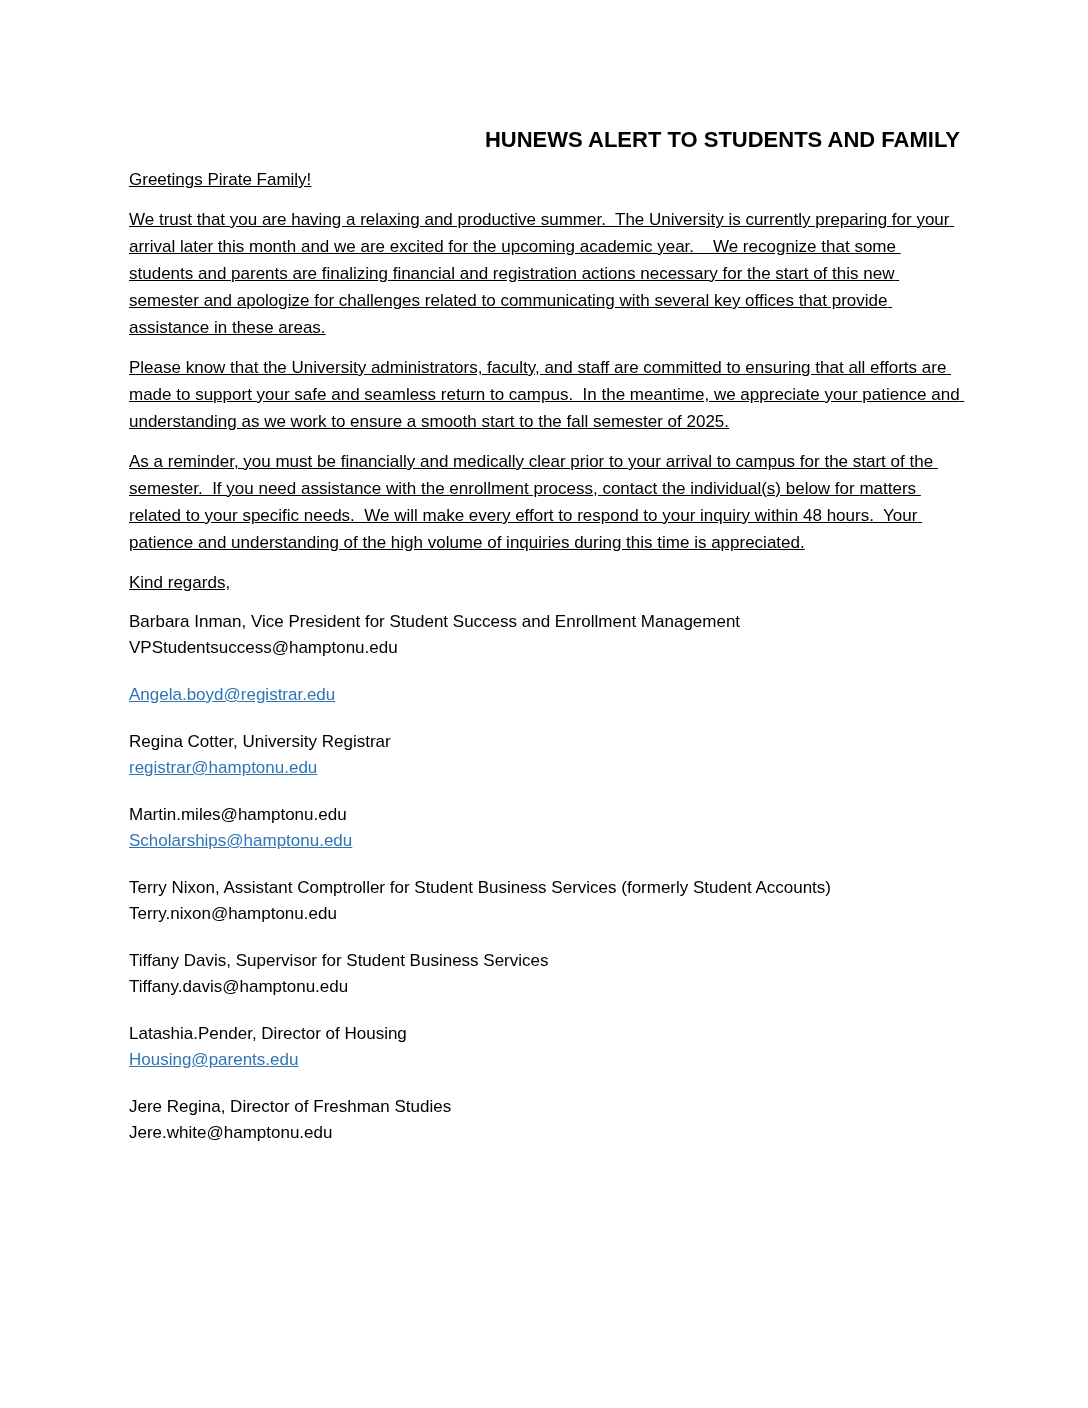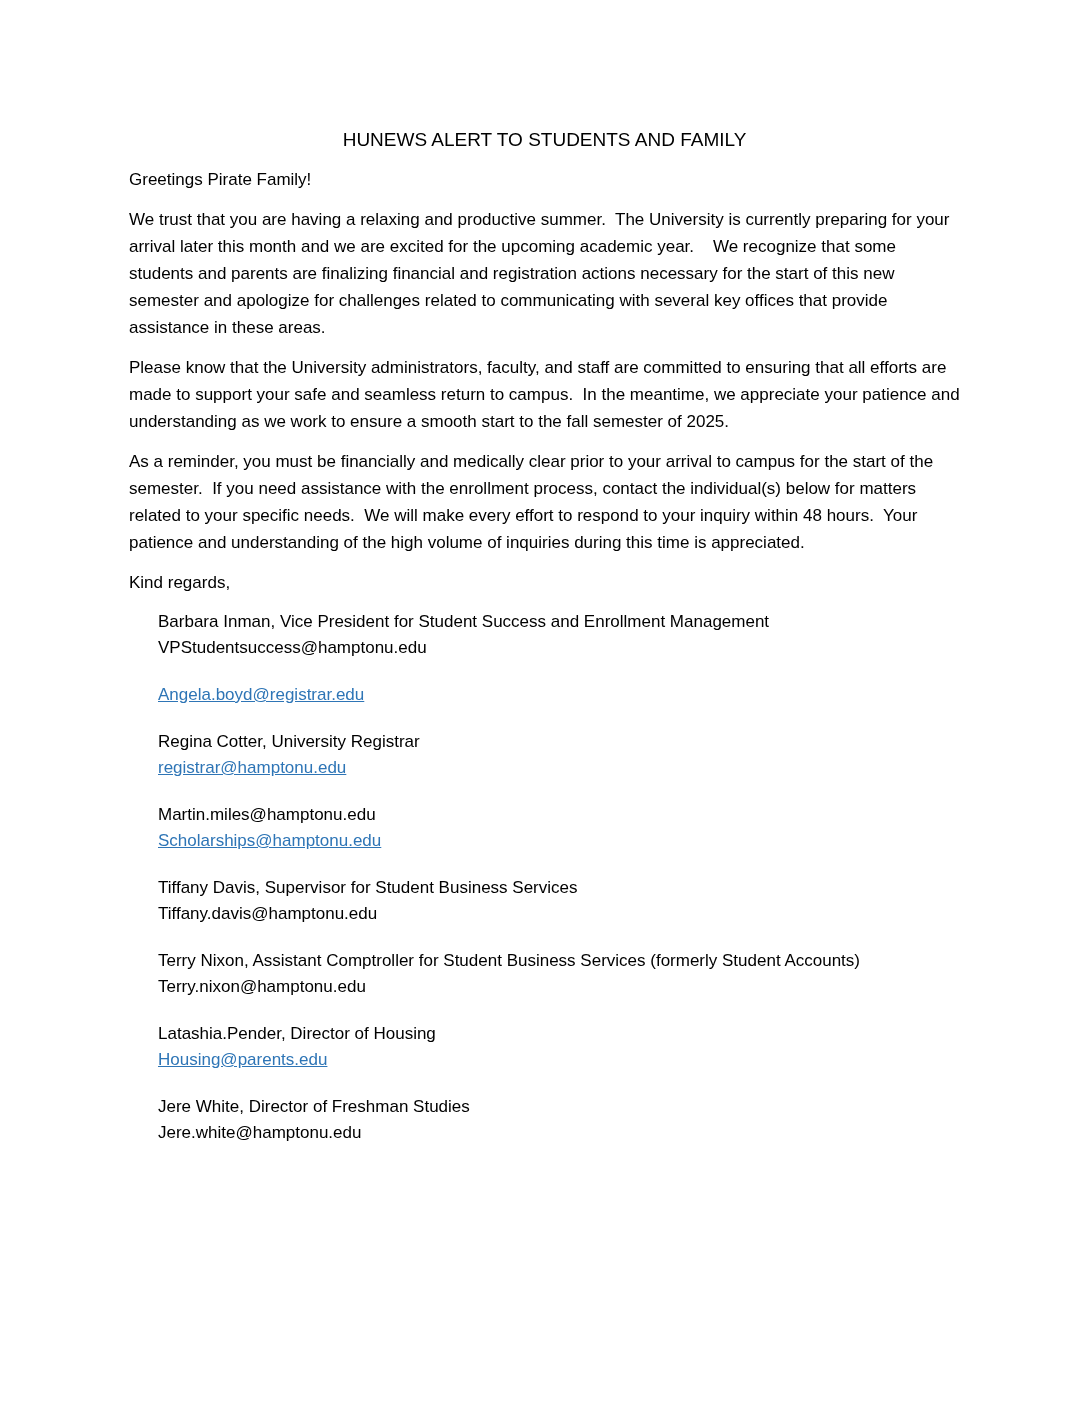--- a/index.html
+++ b/index.html
@@ -12,36 +12,36 @@
     min-height: 1408px;
     box-sizing: border-box;
     background: #ffffff;
     padding: 126px 128px 80px 129px;
     font-family: "Liberation Sans", sans-serif;
     font-size: 17px;
     line-height: 27px;
     color: #000000;
   }
   .title {
-    font-size: 19px;
-    font-weight: normal;
-    text-align: center;
+    font-size: 22px;
+    font-weight: bold;
+    text-align: right;
     margin: 0 0 13px 0;
     line-height: 27px;
   }
   .para {
     margin: 0 0 13px 0;
     white-space: pre-wrap;
+    text-decoration: underline;
   }
   .contact {
     margin: 0 0 21px 0;
   }
   .contact-line {
     line-height: 26px;
-    margin-left: 29px;
   }
   .email-link {
     color: var(--link-color, #2E75B6);
     text-decoration: underline;
     cursor: pointer;
   }
 </style>
 </head>
 <body>
 
@@ -68,29 +68,29 @@
       </div>
       <div class="contact">
         <div class="contact-line">Regina Cotter, University Registrar</div>
         <div class="contact-line"><a class="email-link" href="#">registrar@hamptonu.edu</a></div>
       </div>
       <div class="contact">
         <div class="contact-line"><span>Martin.miles@hamptonu.edu</span></div>
         <div class="contact-line"><a class="email-link" href="#">Scholarships@hamptonu.edu</a></div>
       </div>
       <div class="contact">
+        <div class="contact-line">Terry Nixon, Assistant Comptroller for Student Business Services (formerly Student Accounts)</div>
+        <div class="contact-line"><span>Terry.nixon@hamptonu.edu</span></div>
+      </div>
+      <div class="contact">
         <div class="contact-line">Tiffany Davis, Supervisor for Student Business Services</div>
         <div class="contact-line"><span>Tiffany.davis@hamptonu.edu</span></div>
-      </div>
-      <div class="contact">
-        <div class="contact-line">Terry Nixon, Assistant Comptroller for Student Business Services (formerly Student Accounts)</div>
-        <div class="contact-line"><span>Terry.nixon@hamptonu.edu</span></div>
       </div>
       <div class="contact">
         <div class="contact-line">Latashia.Pender, Director of Housing</div>
         <div class="contact-line"><a class="email-link" href="#">Housing@parents.edu</a></div>
       </div>
       <div class="contact">
-        <div class="contact-line">Jere White, Director of Freshman Studies</div>
+        <div class="contact-line">Jere Regina, Director of Freshman Studies</div>
         <div class="contact-line"><span>Jere.white@hamptonu.edu</span></div>
       </div>
     </div>
 </div>
 
 </body></html>

